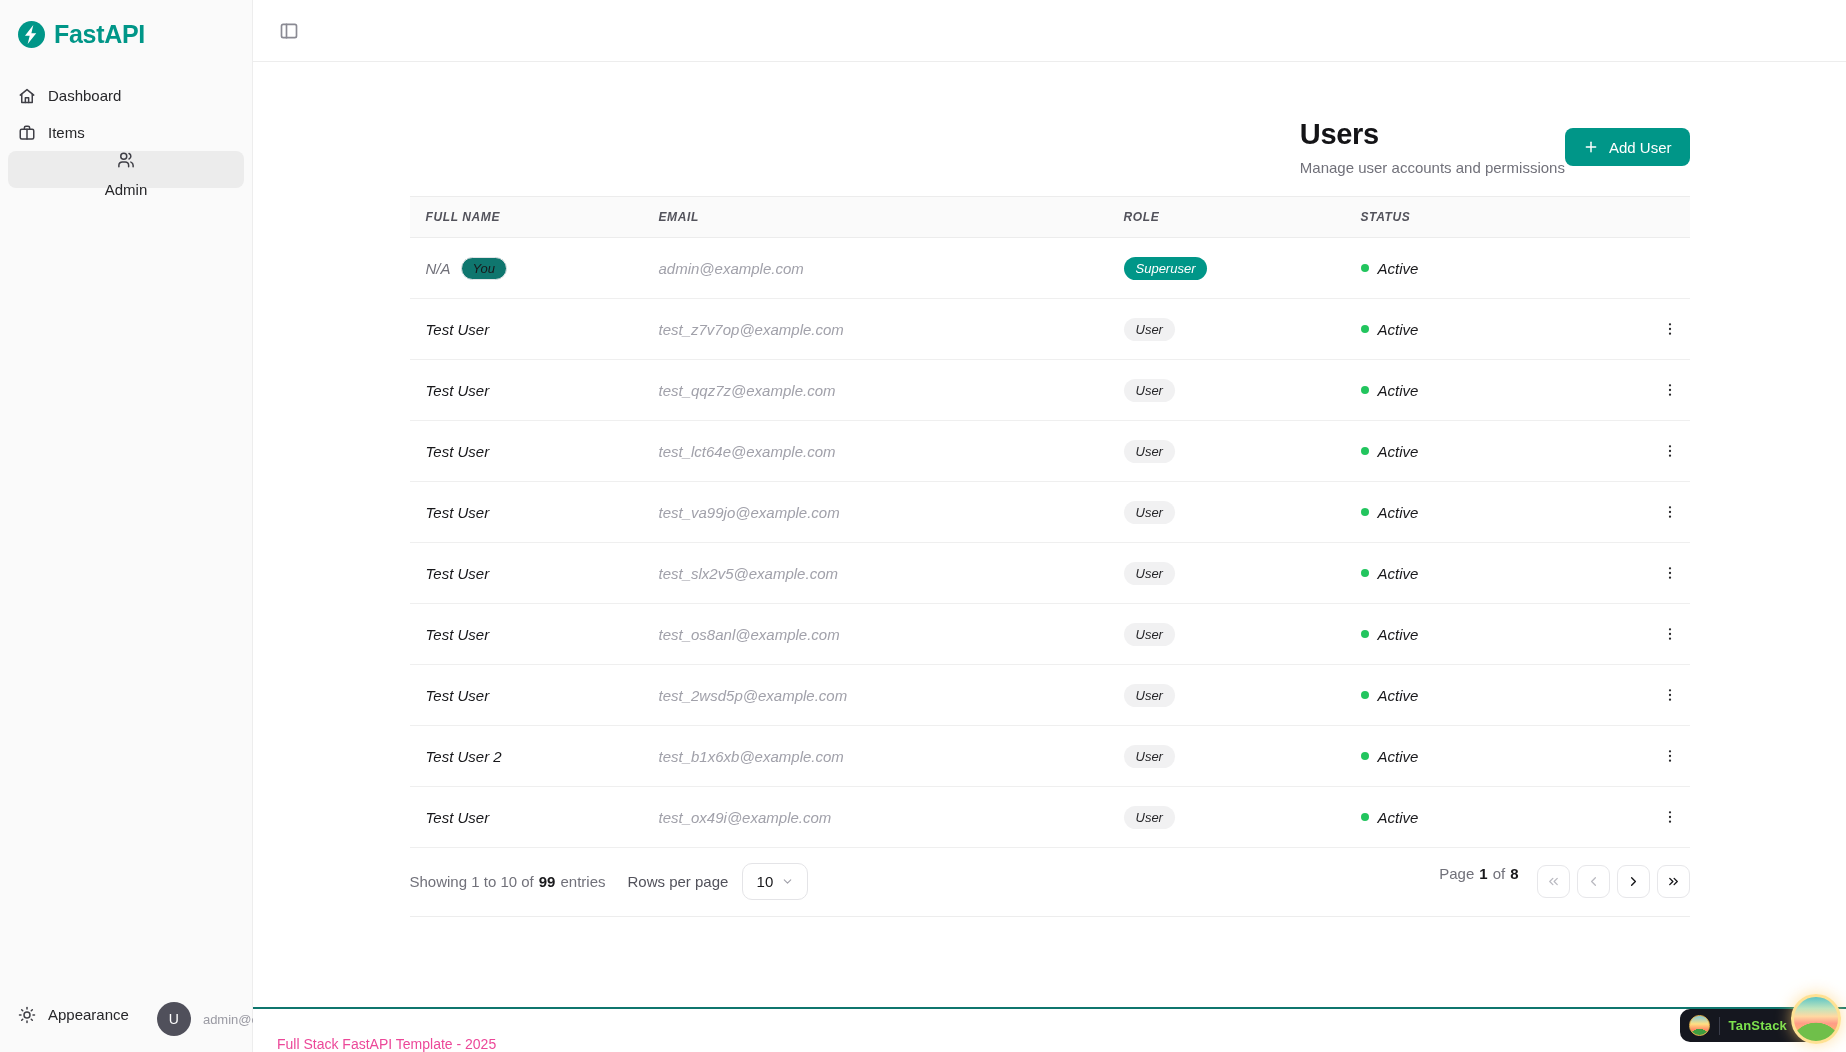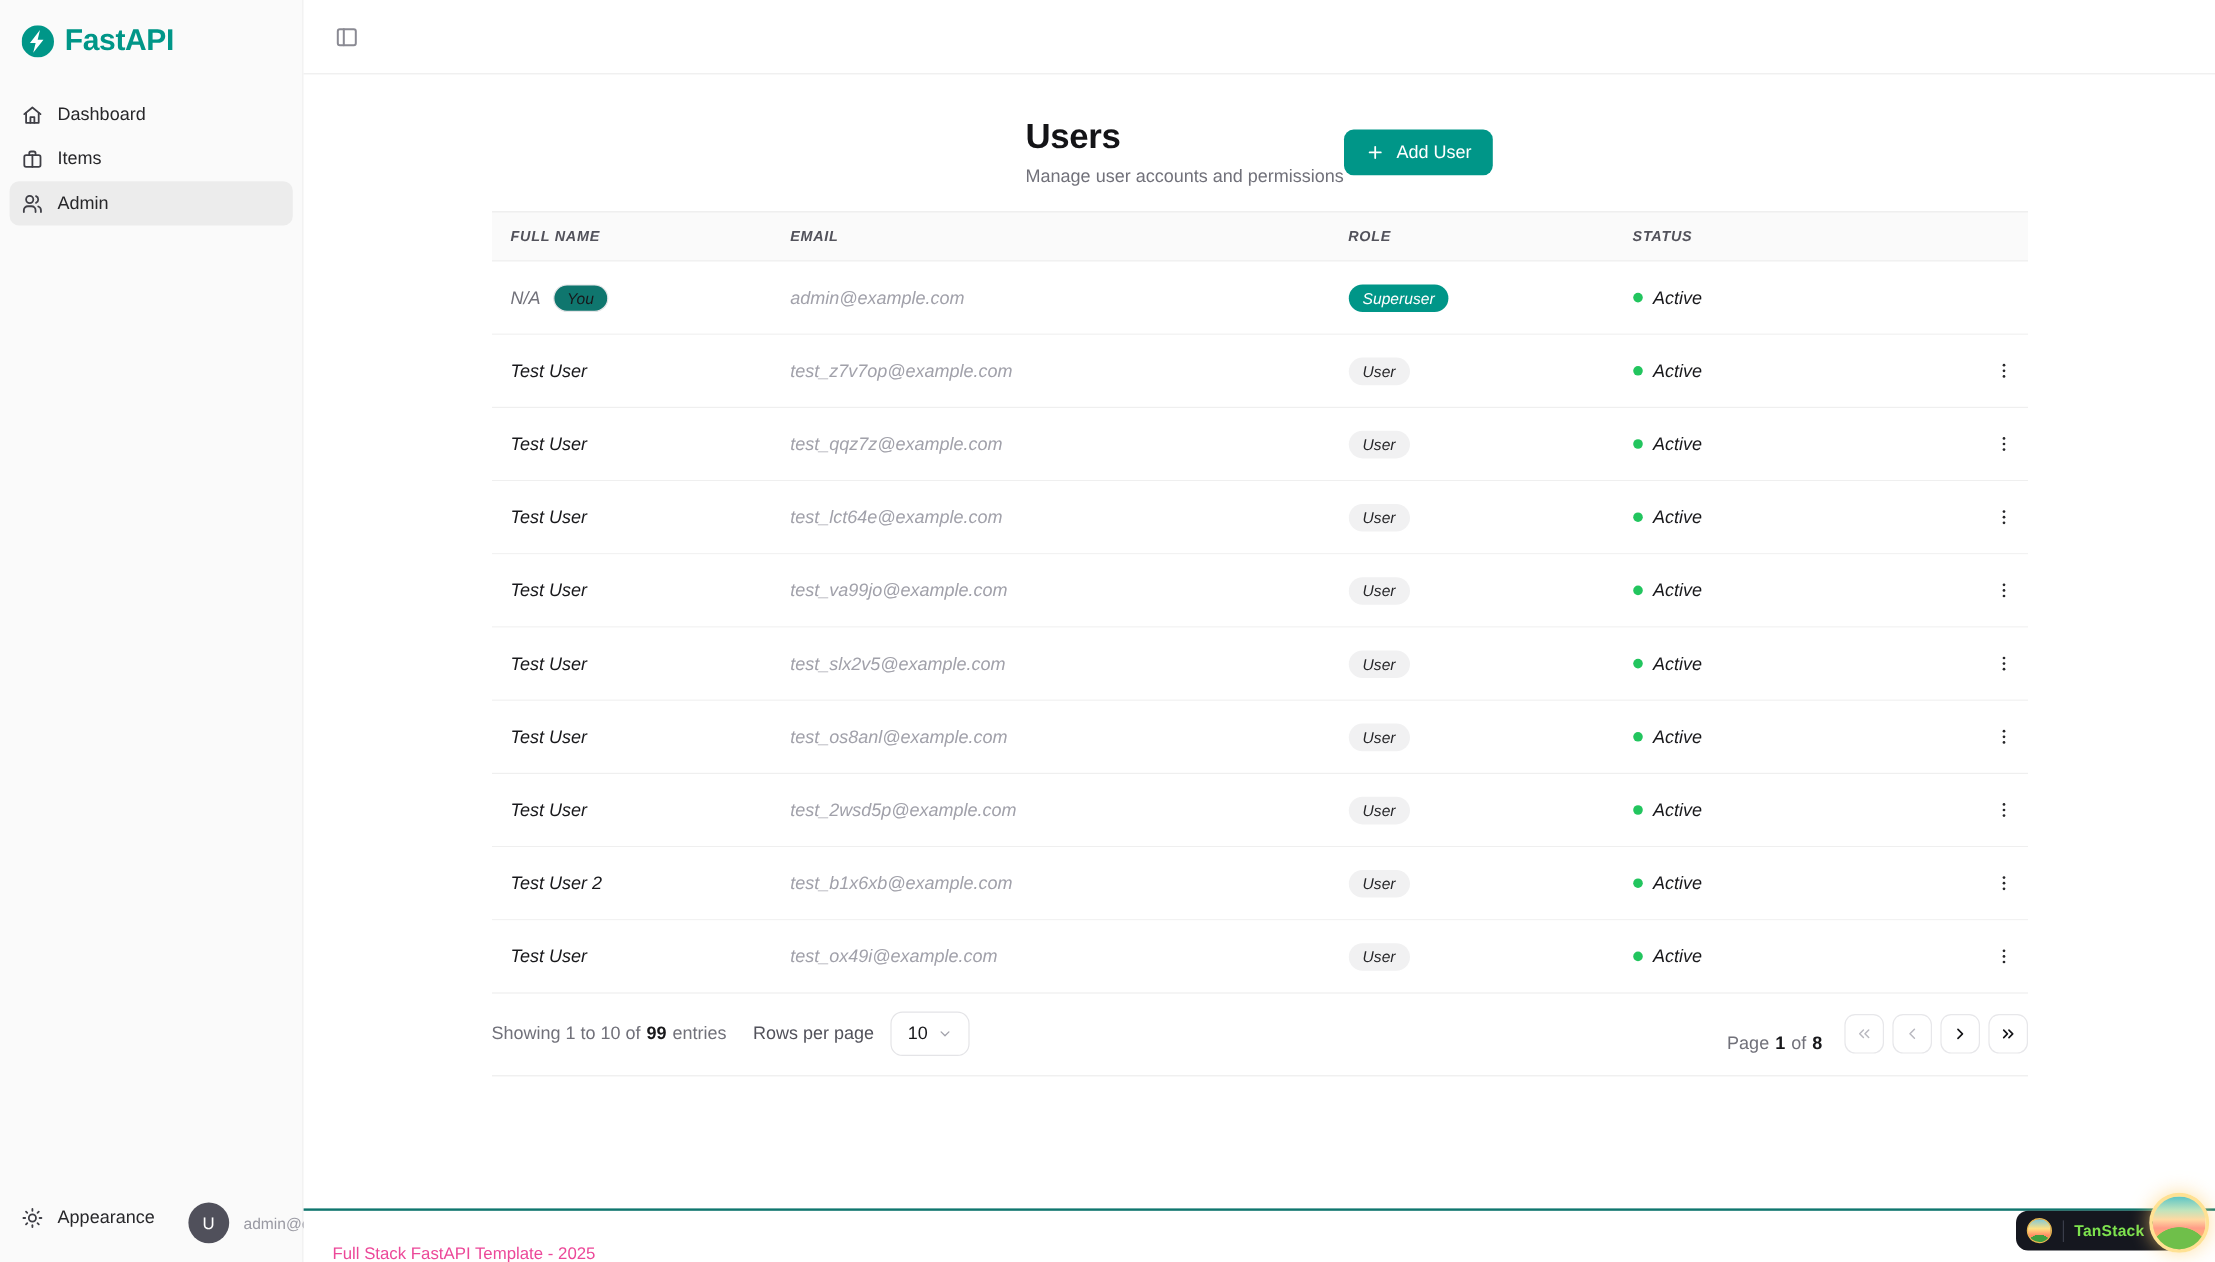--- a/index.html
+++ b/index.html
@@ -23,21 +23,21 @@
   }
   .logo-row { display:flex; align-items:center; gap:9px; padding:4px 8px 0 10px; cursor:pointer; }
   .logo-text { font-size:25px; font-weight:700; color:#009688; letter-spacing:-0.3px; }
   .nav { margin-top:28px; display:flex; flex-direction:column; }
   .nav-item {
     display:flex; align-items:center; gap:12px;
     height:37px; padding:0 10px; border-radius:8px;
     font-size:15px; color:#27272a; cursor:pointer;
   }
   .nav-item .icon { color:#3f3f46; }
-  .nav-item.active { background:#ececec; }
+  .nav-item.active { background:#ececec;flex-direction:column; }
   .sidebar-bottom { margin-top:auto; display:flex; flex-direction:row; gap:10px; }
   .user-row {
     display:flex; align-items:center; gap:12px;
     padding:6px 10px 6px 8px; cursor:pointer; border-radius:10px;
   }
   .avatar {
     width:34px; height:34px; border-radius:50%;
     background:#50505b; color:#fff; font-size:14px; font-weight:500;
     display:flex; align-items:center; justify-content:center; flex:0 0 34px;
   }
@@ -50,21 +50,21 @@
     height:62px; flex:0 0 62px; display:flex; align-items:center;
     padding:0 24px; border-bottom:1px solid #ededed;
   }
   .toggle-btn { background:none; border:none; color:#8a8a93; cursor:pointer; padding:2px; }
 
   .content { flex:1; overflow:hidden; }
   .container {
     width:1280px; margin:0 auto; padding-bottom:16px;
     border-bottom:1px solid #ededed;
   }
-  .page-head { margin-top:36px; display:flex; align-items:center; justify-content:center; }
+  .page-head { margin-top:56px; display:flex; align-items:center; justify-content:flex-end; }
   .page-title { font-size:29px; font-weight:700; color:#141417; letter-spacing:-0.3px; }
   .page-subtitle { margin-top:8px; font-size:15px; color:#71717a; }
   .add-user-btn {
     display:flex; align-items:center; gap:10px;
     background:#009688; color:#fff; border:none; border-radius:8px;
     height:38px; padding:0 18px; font-size:15px; font-weight:500;
     font-family:inherit; cursor:pointer;
   }
 
   
@@ -104,21 +104,21 @@
   .showing { font-size:15px; color:#71717a; display:flex; gap:5px; }
   .showing b { color:#18181b; font-weight:700; }
   .rpp { display:flex; align-items:center; gap:14px; }
   .rpp-label { font-size:15px; color:#52525b; }
   .rpp-select {
     display:flex; align-items:center; justify-content:center; gap:8px;
     width:66px; height:37px; background:#fff; border:1px solid #e4e4e7;
     border-radius:10px; font-size:15px; color:#18181b; cursor:pointer; font-family:inherit;
   }
   .rpp-select .chev { color:#a1a1aa; }
-  .pg-right { display:flex; align-items:flex-end; gap:18px; }
+  .pg-right { display:flex; align-items:flex-start; gap:18px; }
   .page-info { font-size:15px; color:#71717a; display:flex; gap:5px; }
   .page-info b { color:#18181b; font-weight:700; }
   .pg-btns { display:flex; gap:7px; }
   .pg-btn {
     width:33px; height:33px; border:1px solid #e7e7ea; background:#fff;
     border-radius:9px; display:flex; align-items:center; justify-content:center;
     cursor:pointer; color:#18181b;
   }
   .pg-btn.disabled { color:#b9b9c0; cursor:default; }
 

